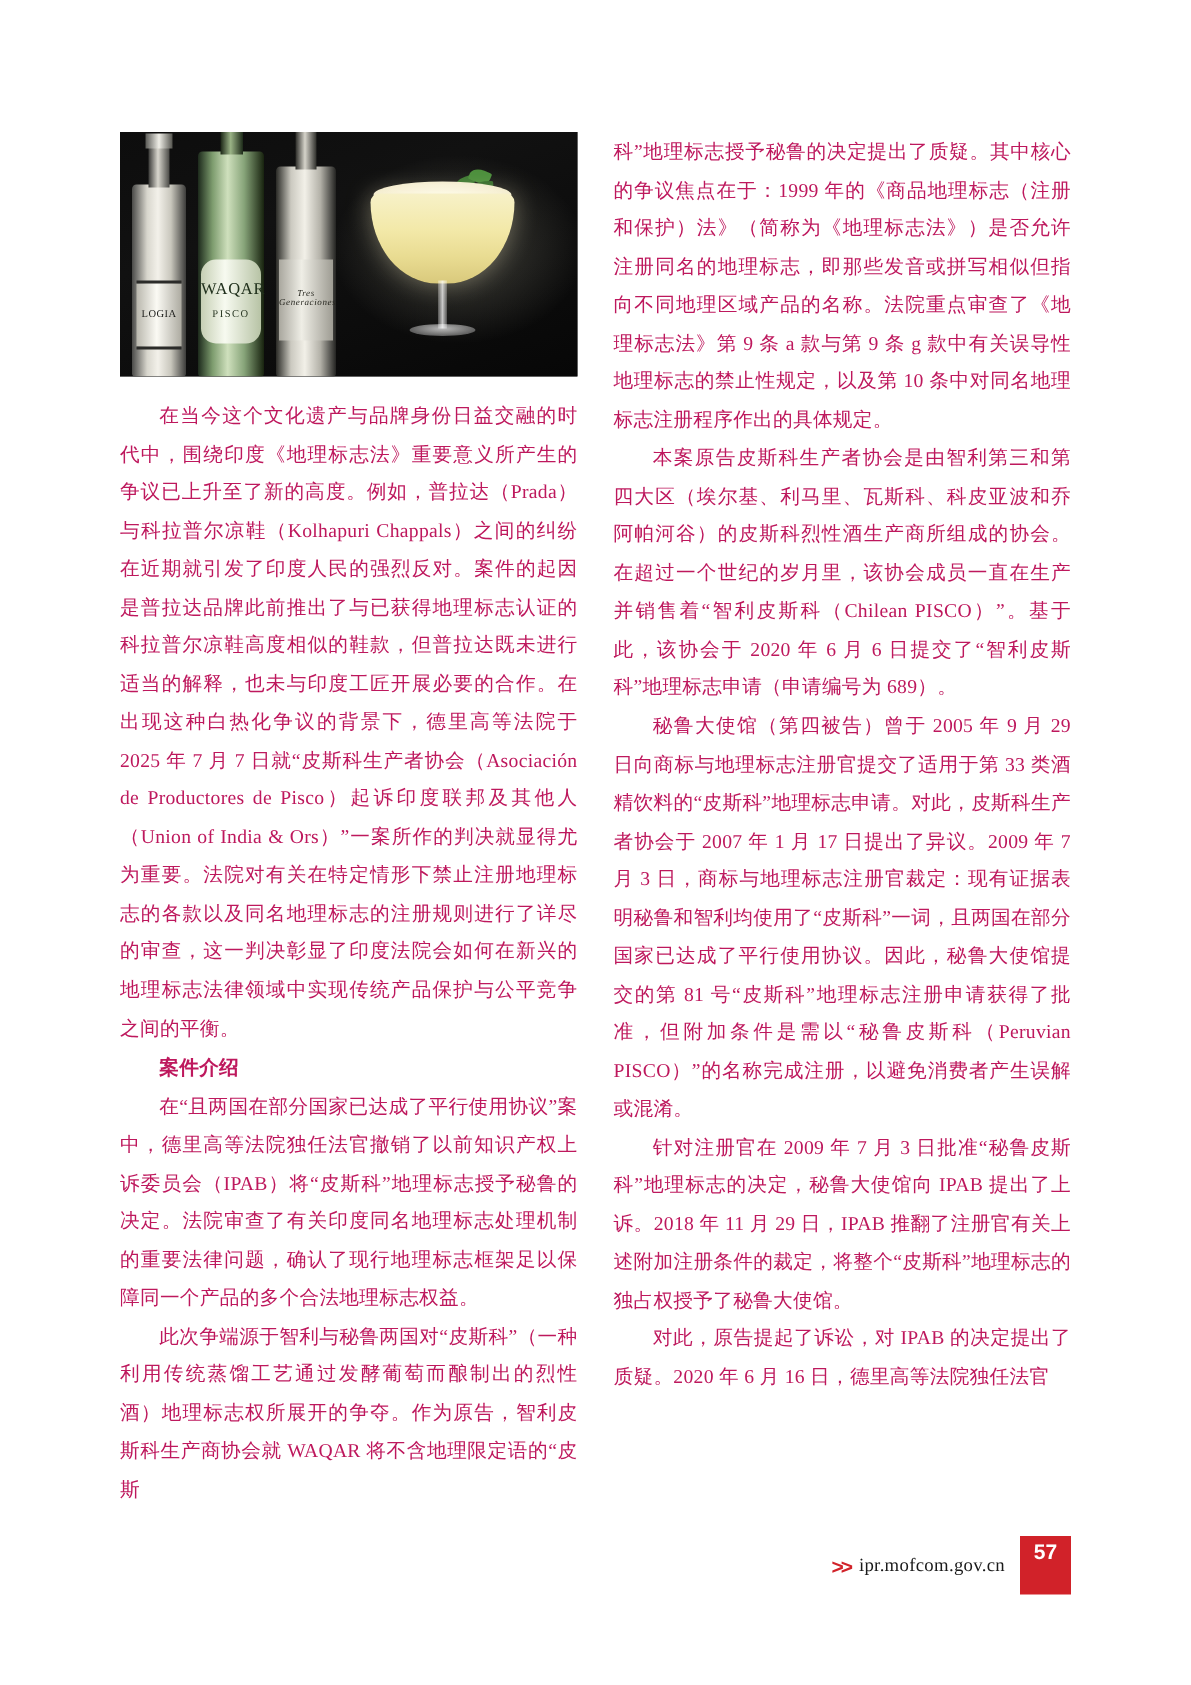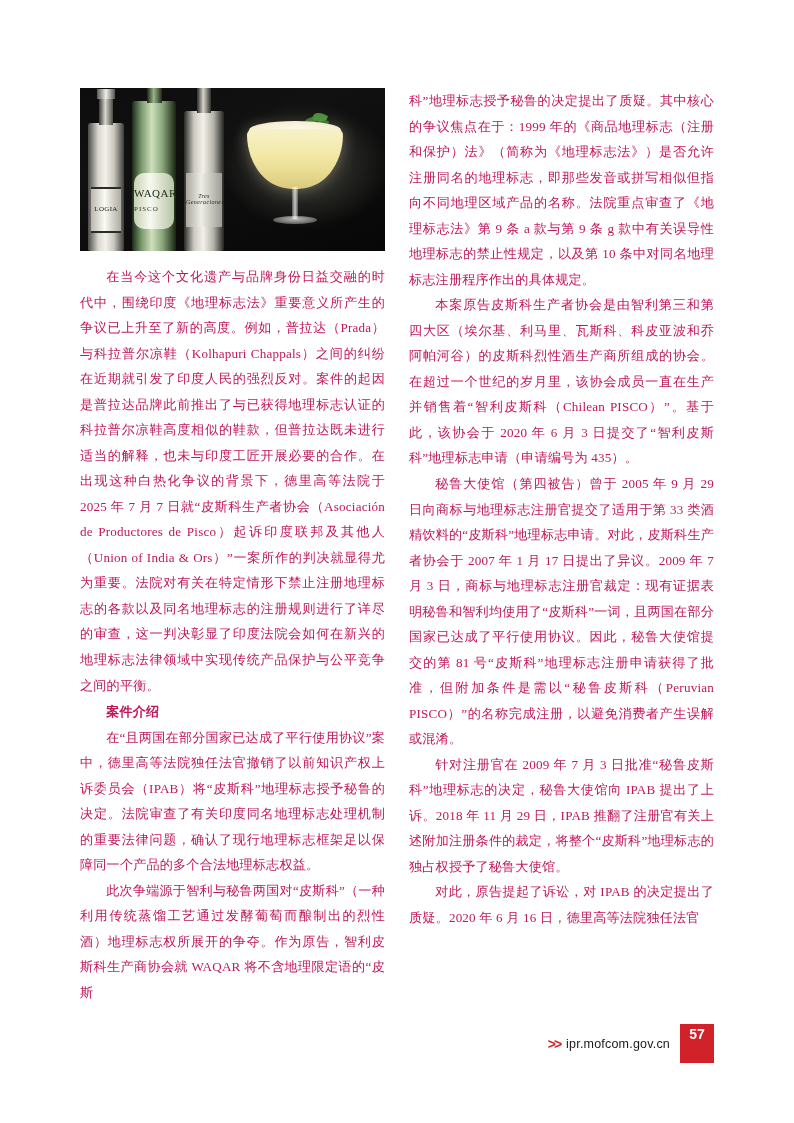--- a/index.html
+++ b/index.html
@@ -94,21 +94,21 @@
   .b2 .label {
     position: absolute; bottom: 22px; left: 2px; width: 40px; height: 56px;
     background: linear-gradient(90deg,#c6cfb4,#f7faf0 40%,#b7c3a5);
     border-radius: 10px;
   }
   .b2 .label .t1 {
     position: absolute; top: 14px; left: 0; right: 0; text-align: center;
     font-size: 11px; color: #20301c; letter-spacing: .5px;
   }
   .b2 .label .t2 {
-    position: absolute; top: 32px; left: 0; right: 0; 
+    position: absolute; top: 32px; left: 0; right: 0; text-align: center;
     font-size: 7px; color: #2d3b27; letter-spacing: 1px;
   }
   .b3 {
     left: 104px; width: 40px; height: 140px;
     background: linear-gradient(90deg, #2a2a26 0%, #cbc9c0 25%, #f2f0e8 48%, #b3b1a8 74%, #232321 100%);
   }
   .b3 .neck {
     position: absolute; top: -34px; left: 13px; width: 14px; height: 36px;
     background: linear-gradient(90deg,#2c2c28,#d6d4cb 45%,#2f2f2b);
   }
@@ -192,21 +192,21 @@
     gap: 6px;
   }
   .chev {
     color: #d12229;
     font-size: 14px;
     font-weight: bold;
     letter-spacing: -2px;
     font-family: "Liberation Sans", sans-serif;
   }
   .site {
-    font-family: Liberation Sans, sans-serif;
+    font-family: Liberation Serif, serif;
     font-size: 12.5px;
     color: #1a1a1a;
     letter-spacing: .2px;
   }
   .pagebox {
     background: #d12229;
     color: #ffffff;
     font-family: "Liberation Sans", sans-serif;
     font-size: 14px;
     font-weight: bold;
@@ -268,21 +268,21 @@
       </div>
 
       <p>在当今这个文化遗产与品牌身份日益交融的时代中，围绕印度《地理标志法》重要意义所产生的争议已上升至了新的高度。例如，普拉达（Prada）与科拉普尔凉鞋（Kolhapuri Chappals）之间的纠纷在近期就引发了印度人民的强烈反对。案件的起因是普拉达品牌此前推出了与已获得地理标志认证的科拉普尔凉鞋高度相似的鞋款，但普拉达既未进行适当的解释，也未与印度工匠开展必要的合作。在出现这种白热化争议的背景下，德里高等法院于2025 年 7 月 7 日就“皮斯科生产者协会（Asociación de Productores de Pisco）起诉印度联邦及其他人（Union of India &amp; Ors）”一案所作的判决就显得尤为重要。法院对有关在特定情形下禁止注册地理标志的各款以及同名地理标志的注册规则进行了详尽的审查，这一判决彰显了印度法院会如何在新兴的地理标志法律领域中实现传统产品保护与公平竞争之间的平衡。</p>
       <p class="sub">案件介绍</p>
       <p>在“且两国在部分国家已达成了平行使用协议”案中，德里高等法院独任法官撤销了以前知识产权上诉委员会（IPAB）将“皮斯科”地理标志授予秘鲁的决定。法院审查了有关印度同名地理标志处理机制的重要法律问题，确认了现行地理标志框架足以保障同一个产品的多个合法地理标志权益。</p>
       <p>此次争端源于智利与秘鲁两国对“皮斯科”（一种利用传统蒸馏工艺通过发酵葡萄而酿制出的烈性酒）地理标志权所展开的争夺。作为原告，智利皮斯科生产商协会就 WAQAR 将不含地理限定语的“皮斯</p>
     </div>
 
     <div class="col col-right">
       <p style="text-indent:0">科”地理标志授予秘鲁的决定提出了质疑。其中核心的争议焦点在于：1999 年的《商品地理标志（注册和保护）法》（简称为《地理标志法》）是否允许注册同名的地理标志，即那些发音或拼写相似但指向不同地理区域产品的名称。法院重点审查了《地理标志法》第 9 条 a 款与第 9 条 g 款中有关误导性地理标志的禁止性规定，以及第 10 条中对同名地理标志注册程序作出的具体规定。</p>
-      <p>本案原告皮斯科生产者协会是由智利第三和第四大区（埃尔基、利马里、瓦斯科、科皮亚波和乔阿帕河谷）的皮斯科烈性酒生产商所组成的协会。在超过一个世纪的岁月里，该协会成员一直在生产并销售着“智利皮斯科（Chilean PISCO）”。基于此，该协会于 2020 年 6 月 3 日提交了“智利皮斯科”地理标志申请（申请编号为 435）。</p>
+      <p>本案原告皮斯科生产者协会是由智利第三和第四大区（埃尔基、利马里、瓦斯科、科皮亚波和乔阿帕河谷）的皮斯科烈性酒生产商所组成的协会。在超过一个世纪的岁月里，该协会成员一直在生产并销售着“智利皮斯科（Chilean PISCO）”。基于此，该协会于 2020 年 6 月 6 日提交了“智利皮斯科”地理标志申请（申请编号为 689）。</p>
       <p>秘鲁大使馆（第四被告）曾于 2005 年 9 月 29 日向商标与地理标志注册官提交了适用于第 33 类酒精饮料的“皮斯科”地理标志申请。对此，皮斯科生产者协会于 2007 年 1 月 17 日提出了异议。2009 年 7 月 3 日，商标与地理标志注册官裁定：现有证据表明秘鲁和智利均使用了“皮斯科”一词，且两国在部分国家已达成了平行使用协议。因此，秘鲁大使馆提交的第 81 号“皮斯科”地理标志注册申请获得了批准，但附加条件是需以“秘鲁皮斯科（Peruvian PISCO）”的名称完成注册，以避免消费者产生误解或混淆。</p>
       <p>针对注册官在 2009 年 7 月 3 日批准“秘鲁皮斯科”地理标志的决定，秘鲁大使馆向 IPAB 提出了上诉。2018 年 11 月 29 日，IPAB 推翻了注册官有关上述附加注册条件的裁定，将整个“皮斯科”地理标志的独占权授予了秘鲁大使馆。</p>
       <p>对此，原告提起了诉讼，对 IPAB 的决定提出了质疑。2020 年 6 月 16 日，德里高等法院独任法官</p>
     </div>
 
   </div>
 
   <div class="footer">
     <div class="footer-line">
       <span class="chev">&gt;&gt;</span>

